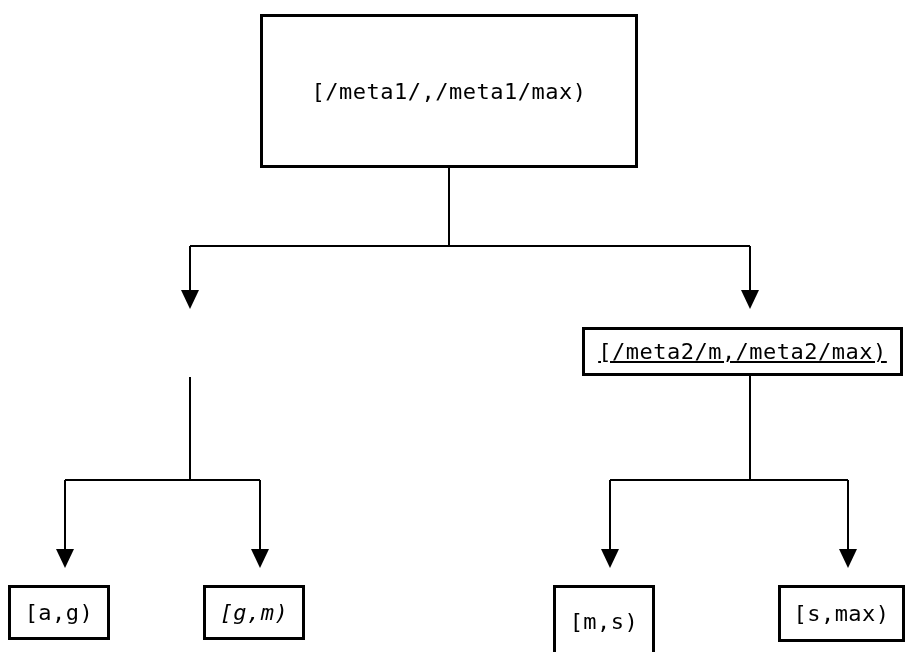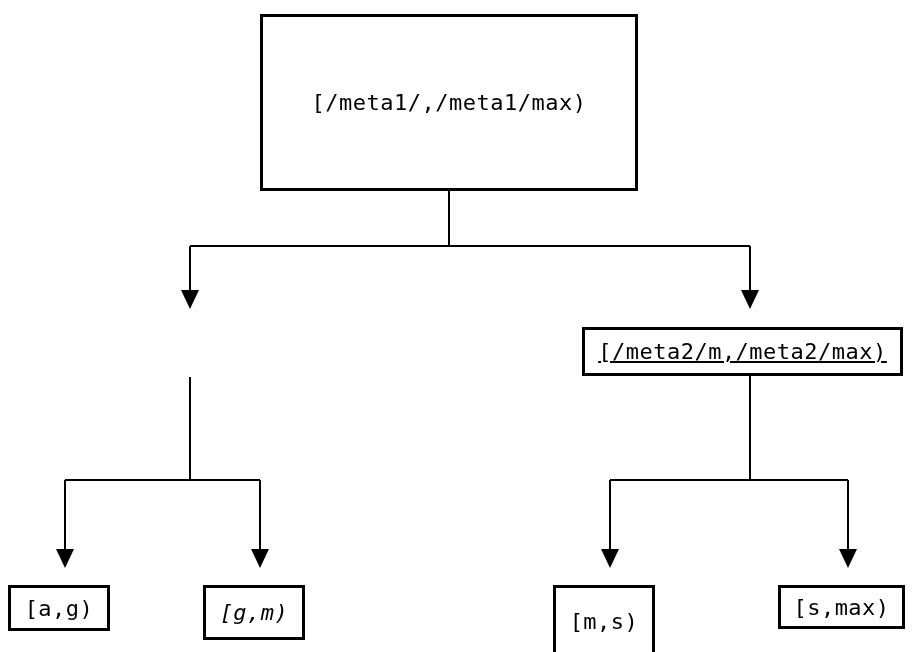--- a/index.html
+++ b/index.html
@@ -28,27 +28,27 @@
     border: 3px solid #000000;
     background: #ffffff;
     display: flex;
     align-items: center;
     justify-content: center;
     font-size: 22px;
     color: #000000;
     white-space: pre;
     letter-spacing: 0.5px;
   }
-  .node-root  { left: 260px; top: 14px;  width: 378px; height: 177px; }
+  .node-root  { left: 260px; top: 14px;  width: 378px; height: 154px; }
   .node-l2a   { left: 22px;  top: 326px; width: 321px; height: 51px;  }
   .node-l2b   { left: 582px; top: 327px; width: 321px; height: 49px; text-decoration: underline;  }
-  .node-leaf0 { left: 8px;   top: 585px; width: 102px; height: 46px;  }
+  .node-leaf0 { left: 8px;   top: 585px; width: 102px; height: 55px;  }
   .node-leaf1 { left: 203px; top: 585px; width: 102px; height: 55px; font-style: italic;  }
   .node-leaf2 { left: 553px; top: 585px; width: 102px; height: 73px;  }
-  .node-leaf3 { left: 778px; top: 585px; width: 127px; height: 44px;  }
+  .node-leaf3 { left: 778px; top: 585px; width: 127px; height: 57px;  }
   .edge {
     stroke: #000000;
     stroke-width: 2;
     fill: none;
   }
   .arrowhead {
     fill: #000000;
     stroke: none;
   }
 </style>

